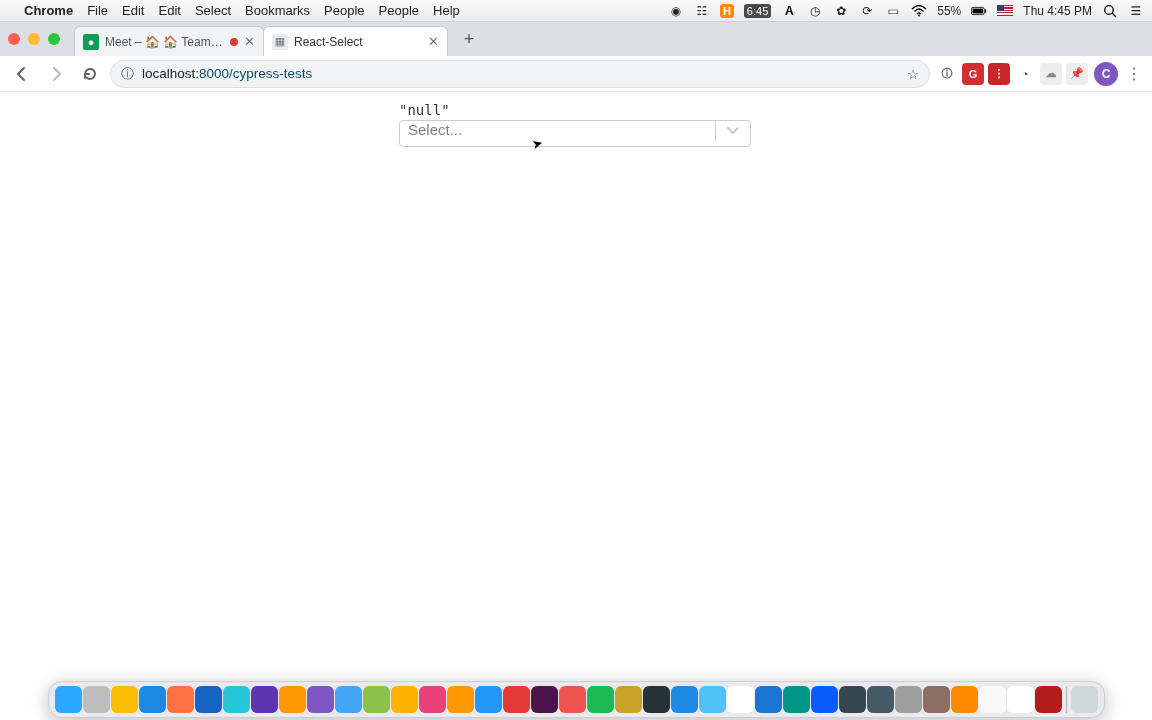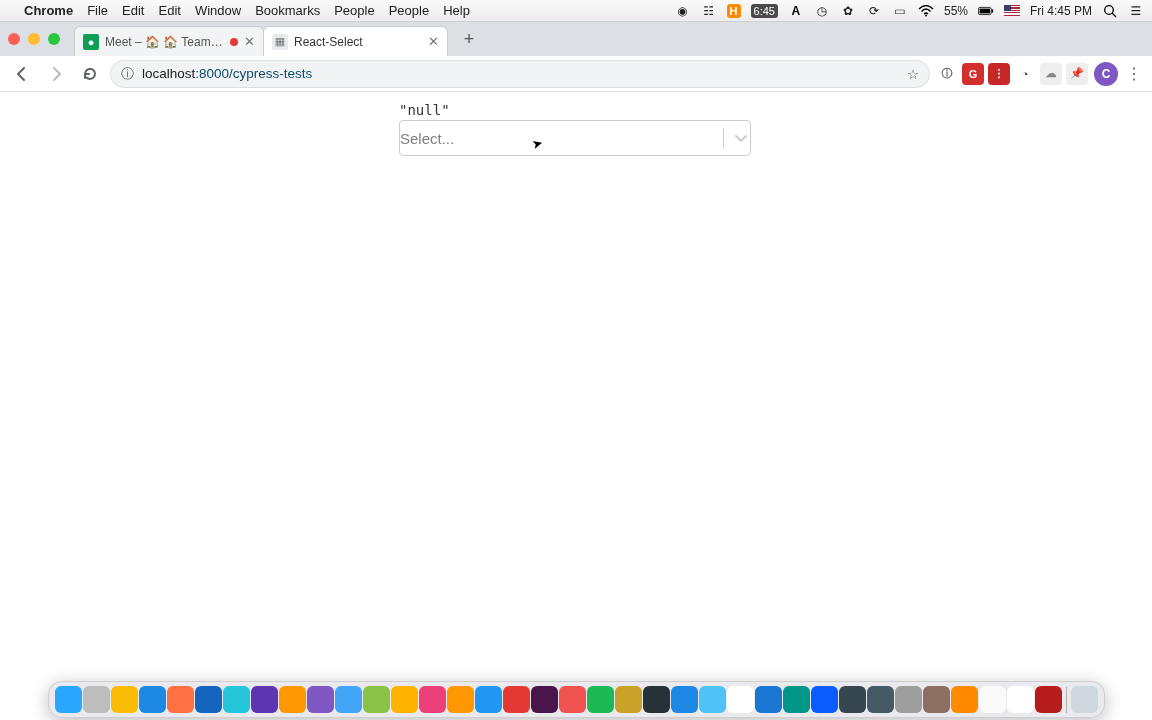--- a/index.html
+++ b/index.html
@@ -128,26 +128,26 @@
     position:absolute; left:0; right:0; top:92px; bottom:44px;
     background:#fff;
   }
   .nulltext {
     position:absolute; left:399px; top:10px;
     font-size:14px; color:#333;
     font-family: Menlo, monospace;
   }
   .select {
     position:absolute; left:399px; top:28px;
-    width:352px; height:36px;
+    width:352px; height:27px;
     border:1px solid #cccccc;
     border-radius:4px;
     background:#fff;
-    display:flex; align-items:center;
-    padding:0 0;
+    display:flex; align-items:flex-start;
+    padding:0 8px;
   }
   .select .placeholder { color:#808080; font-size:15px; flex:1; }
   .select .sep { width:1px; height:20px; background:#cccccc; margin:0 8px; }
   .select .chev { color:#cccccc; }
   .cursor {
     position:absolute; left:532px; top:44px;
     font-size:13px; color:#000; pointer-events:none;
     transform: rotate(-15deg);
   }
 
@@ -179,21 +179,21 @@
 </head>
 <body>
 
 <div class="menubar">
   <div class="left">
     <span class="apple"></span>
     <span class="appname">Chrome</span>
     <span>File</span>
     <span>Edit</span>
     <span>Edit</span>
-    <span>Window</span>
+    <span>Select</span>
     <span>Bookmarks</span>
     <span>People</span>
     <span>People</span>
     <span>Help</span>
   </div>
   <div class="spacer"></div>
   <div class="right">
     <span class="statusicon">◉</span>
     <span class="statusicon">☷</span>
     <span class="hbadge">H</span>
@@ -211,21 +211,21 @@
     </span>
     <span>55%</span>
     <span class="statusicon">
       <svg width="20" height="10" viewBox="0 0 20 10">
           <rect x="0.5" y="0.5" width="16" height="9" rx="2" fill="none" stroke="#000"></rect>
           <rect x="2" y="2" width="13" height="6" fill="#000"></rect>
           <rect x="17" y="3" width="2" height="4" fill="#000"></rect>
         </svg>
     </span>
     <span class="flag"></span>
-    <span>Fri 4:45 PM</span>
+    <span>Thu 4:45 PM</span>
     <span class="statusicon">
       <svg width="14" height="14" viewBox="0 0 14 14">
           <circle cx="6" cy="6" r="4.3" fill="none" stroke="#000" stroke-width="1.3"></circle>
           <line x1="9.3" y1="9.3" x2="13" y2="13" stroke="#000" stroke-width="1.3"></line>
         </svg>
     </span>
     <span class="statusicon">☰</span>
   </div>
 </div>
 

